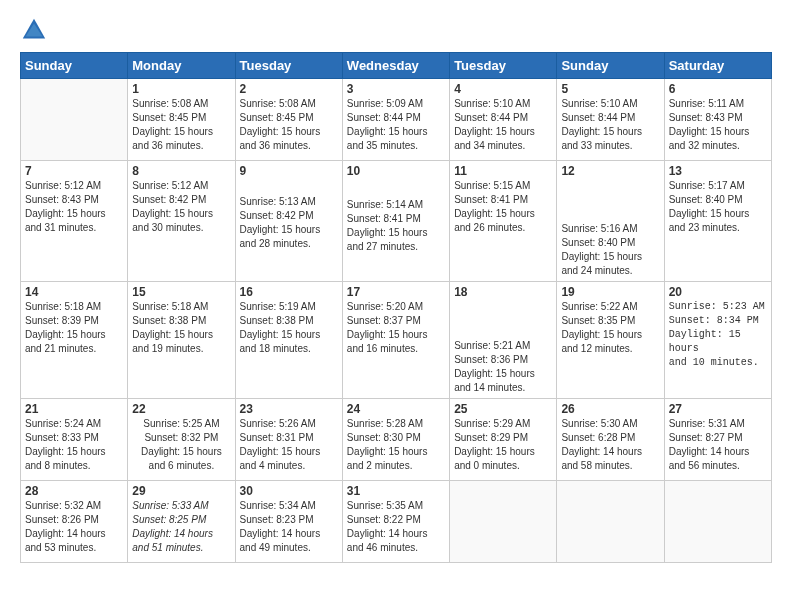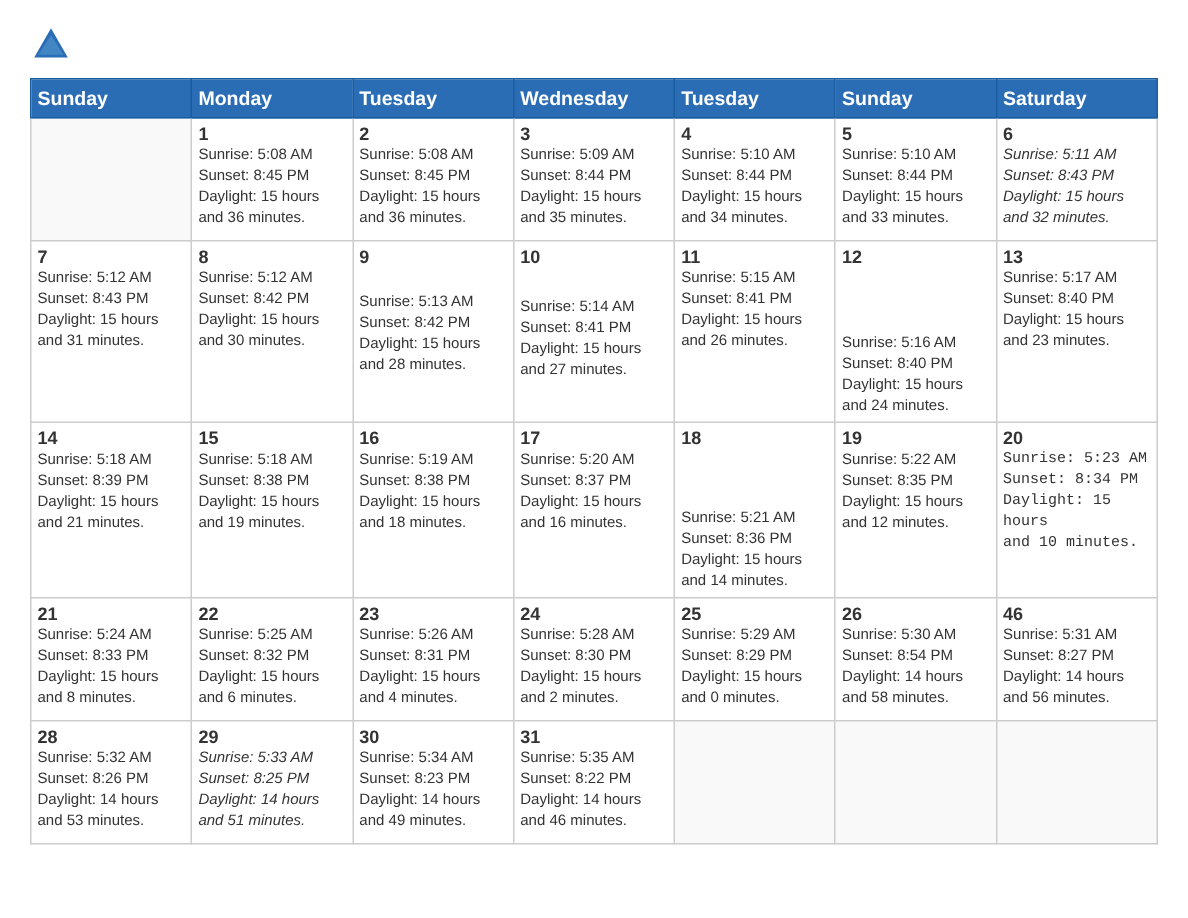--- a/index.html
+++ b/index.html
@@ -167,21 +167,21 @@
           </td>
           <td>
             <span class="day-num">5</span>
             <div class="day-info" style="white-space: pre-line;">Sunrise: 5:10 AM
 Sunset: 8:44 PM
 Daylight: 15 hours
 and 33 minutes.</div>
           </td>
           <td>
             <span class="day-num">6</span>
-            <div class="day-info" style="white-space: pre-line; font-style: italic;">Sunrise: 5:11 AM
+            <div class="day-info" style="white-space: pre-line;">Sunrise: 5:11 AM
 Sunset: 8:43 PM
 Daylight: 15 hours
 and 32 minutes.</div>
           </td>
         </tr>
         <tr>
           <td>
             <span class="day-num">7</span>
             <div class="day-info" style="white-space: pre-line;">Sunrise: 5:12 AM
 Sunset: 8:43 PM
@@ -285,21 +285,21 @@
         <tr>
           <td>
             <span class="day-num">21</span>
             <div class="day-info" style="white-space: pre-line;">Sunrise: 5:24 AM
 Sunset: 8:33 PM
 Daylight: 15 hours
 and 8 minutes.</div>
           </td>
           <td>
             <span class="day-num">22</span>
-            <div class="day-info" style="white-space: pre-line;">Sunrise: 5:25 AM
+            <div class="day-info" style="white-space: pre-line; text-align: center;">Sunrise: 5:25 AM
 Sunset: 8:32 PM
 Daylight: 15 hours
 and 6 minutes.</div>
           </td>
           <td>
             <span class="day-num">23</span>
             <div class="day-info" style="white-space: pre-line;">Sunrise: 5:26 AM
 Sunset: 8:31 PM
 Daylight: 15 hours
 and 4 minutes.</div>
@@ -314,26 +314,26 @@
           <td>
             <span class="day-num">25</span>
             <div class="day-info" style="white-space: pre-line;">Sunrise: 5:29 AM
 Sunset: 8:29 PM
 Daylight: 15 hours
 and 0 minutes.</div>
           </td>
           <td>
             <span class="day-num">26</span>
             <div class="day-info" style="white-space: pre-line;">Sunrise: 5:30 AM
-Sunset: 8:54 PM
+Sunset: 6:28 PM
 Daylight: 14 hours
 and 58 minutes.</div>
           </td>
           <td>
-            <span class="day-num">46</span>
+            <span class="day-num">27</span>
             <div class="day-info" style="white-space: pre-line;">Sunrise: 5:31 AM
 Sunset: 8:27 PM
 Daylight: 14 hours
 and 56 minutes.</div>
           </td>
         </tr>
         <tr>
           <td>
             <span class="day-num">28</span>
             <div class="day-info" style="white-space: pre-line;">Sunrise: 5:32 AM

